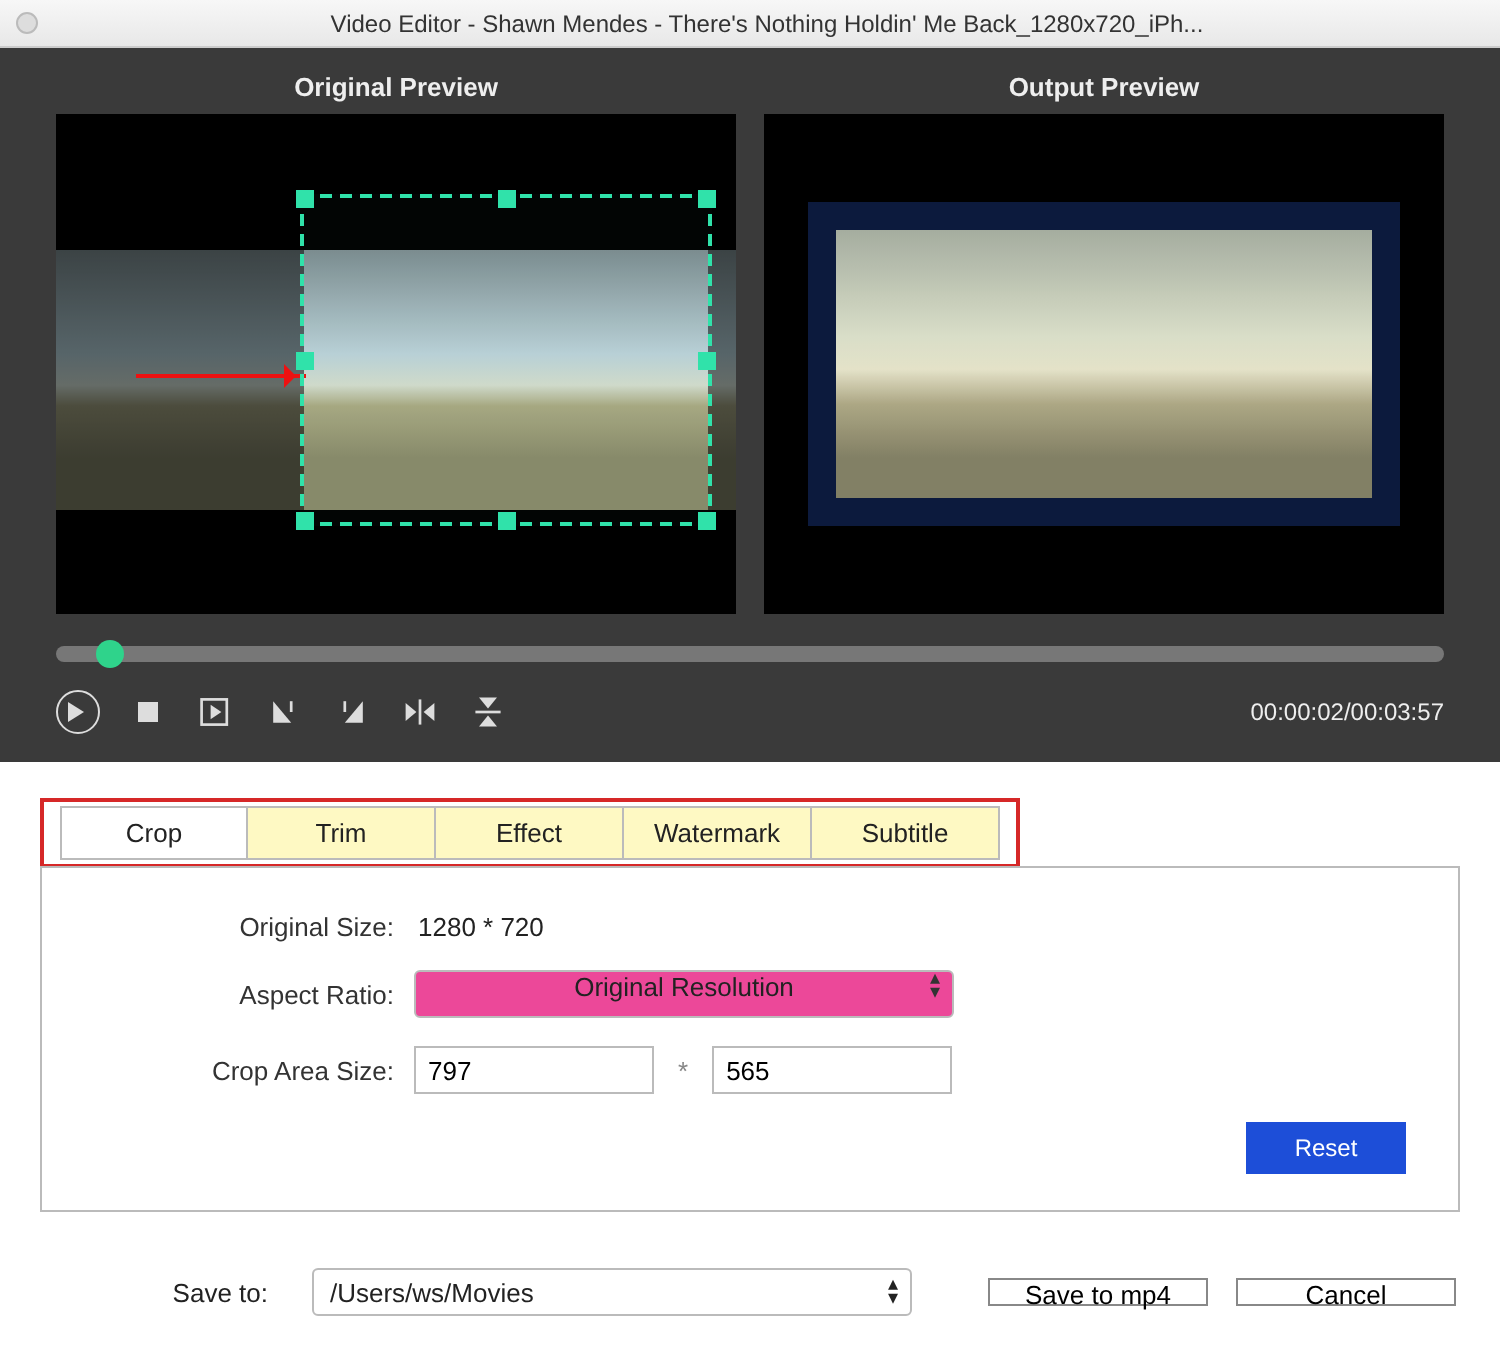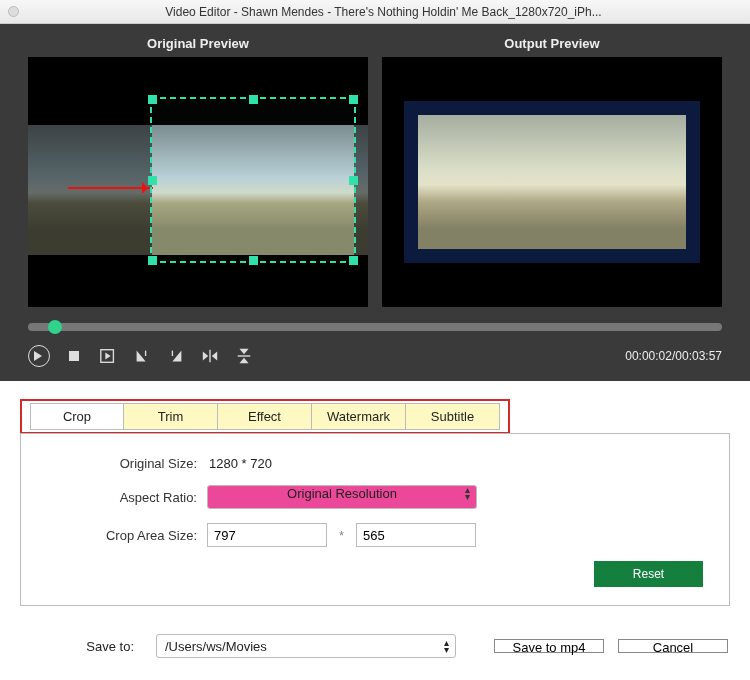--- a/index.html
+++ b/index.html
@@ -38,21 +38,21 @@
   .tab:first-child { border-left:1px solid #bbb; background:#fff; }
   .panel { border:1px solid #bbb; padding: 22px 26px 18px; margin-top:-1px; }
   .row { display:flex; align-items:center; margin-bottom:14px; font-size:13px; }
   .row label { width:160px; text-align:right; padding-right:10px; color:#333; }
   .val { padding-left:2px; }
   .select { width:270px; height:24px; border:1px solid #bbb; background:#ec4899; display:flex; align-items:flex-start; justify-content:center; position:relative; border-radius:3px; cursor:pointer; }
   .select .arrows { position:absolute; right:6px; font-size:10px; line-height:7px; color:#333; }
   .num { width:120px; height:24px; border:1px solid #bbb; padding:0 6px; font-size:13px; }
   .star { margin:0 12px; color:#888; }
   .reset-row { display:flex; justify-content:flex-end; margin-top:10px; }
-  .btn-dark { background:#15803d; color:#fff; border:none; width:109px; height:26px; font-size:12px; cursor:pointer; }
+  .btn-dark { background:#1d4ed8; color:#fff; border:none; width:80px; height:26px; font-size:12px; cursor:pointer; }
   .footer { display:flex; align-items:center; gap:14px; padding: 28px 22px 20px; }
   .footer label { width:120px; text-align:right; padding-right:8px; }
   .path-select { flex:0 0 300px; height:24px; border:1px solid #bbb; display:flex; align-items:center; padding:0 8px; position:relative; border-radius:3px; cursor:pointer; }
   .path-select .arrows { position:absolute; right:6px; font-size:10px; line-height:7px; }
   .btn { width:110px; height:14px; border:1px solid #888; background:#fff; font-size:13px; cursor:pointer; }
   svg.icn { width:18px; height:18px; stroke:#ddd; stroke-width:1.5; fill:none; }
 </style>
 </head>
 <body>
 

